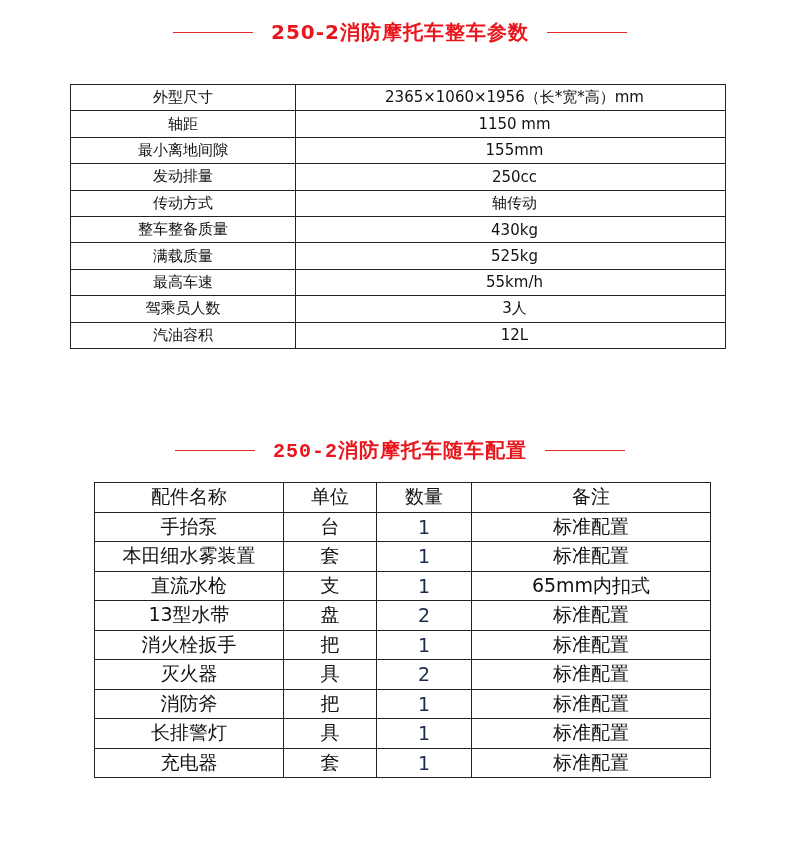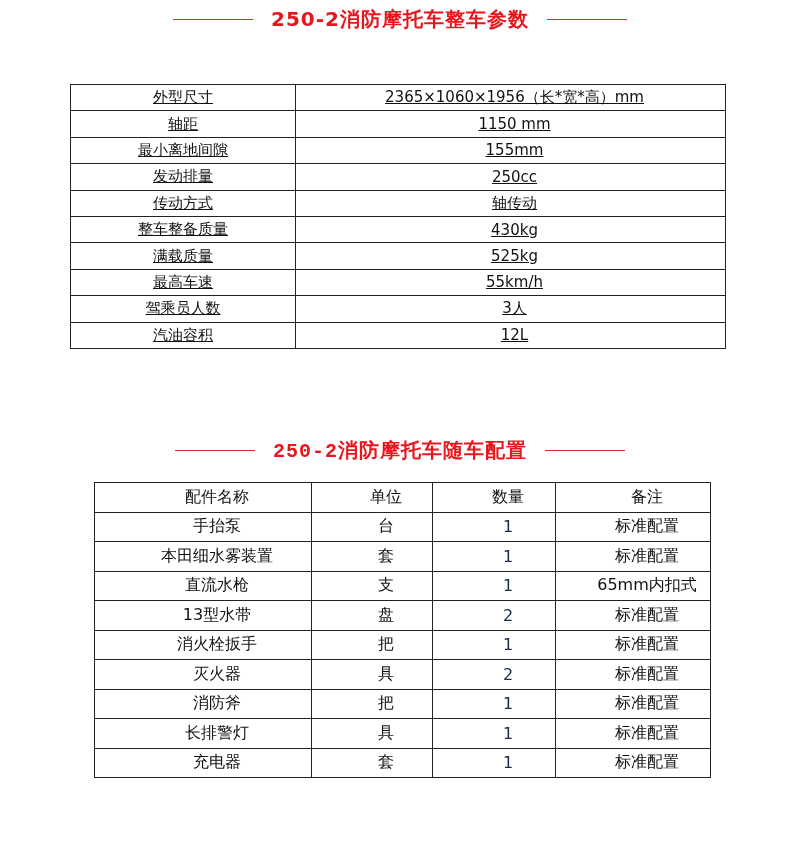--- a/index.html
+++ b/index.html
@@ -3,30 +3,30 @@
 <meta charset="utf-8">
 <style>
   html, body { margin:0; padding:0; background:#ffffff; }
   body { width:800px; height:850px; position:relative; overflow:hidden;
          font-family:"DejaVu Sans", "Liberation Sans", sans-serif; color:#111; }
   .heading { position:absolute; left:0; width:800px; height:30px;
              display:flex; align-items:center; justify-content:center; }
   .heading .line { width:80px; height:0; border-top:1.5px solid #e52a2a; }
   .heading .title { color:#e8161c; font-weight:bold; font-size:20px; letter-spacing:1px;
                     margin:0 18px; white-space:nowrap; }
-  .h1 { top:4px; }
+  .h1 { top:17px; }
   .h2 { top:435px;font-family:Liberation Mono, monospace; }
   table { position:absolute; border-collapse:collapse; table-layout:fixed; }
   td { border:1.5px solid #222; padding:0; font-size:15px; white-space:nowrap; overflow:hidden; }
-  #spec { left:70px; top:84px; width:656px;text-decoration:underline; }
+  #spec { left:70px; top:84px; width:656px; }
   #spec td { height:25.4px; }
   #spec td.k { width:224px; text-align:center; }
   #spec td.v { text-align:center; padding-left:8px; }
   #acc { left:94px; top:482px; width:617px; }
-  #acc td { height:28.5px; text-align:center; font-size:16px;padding-left:28px; }
+  #acc td { height:28.5px; text-align:center; font-size:19px; }
   #acc td.c1 { width:188px; }
   #acc td.c2 { width:92px;margin-top:36px; }
   #acc td.c3 { width:94px; }
   #acc td.qty { color:#1a2a4a; }
 </style>
 </head>
 <body>
 
 <div class="heading h1">
   <span class="line"></span>

